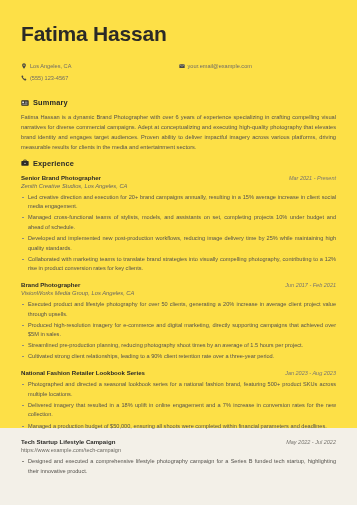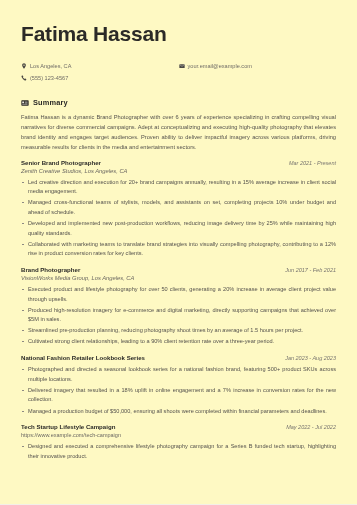--- a/index.html
+++ b/index.html
@@ -9,24 +9,24 @@
   body {
     width: 357px;
     height: 505px;
     background: #f3f0e8;
     font-family: "Liberation Sans", sans-serif;
     color: #3c3a36;
     overflow: hidden;
   }
   .page {
     width: 357px;
-    height: 504px;
+    height: 428px;
     box-sizing: border-box;
     padding: 22px 21px 0 21px;
-    background: #fef9c3;
+    background: #fde047;
     position: relative;
   }
   .name {
     font-size: 21px;
     font-weight: bold;
     letter-spacing: -0.2px;
     color: #2b2a27;
     margin: 0 0 16px 0;
     line-height: 1.1;
   }
@@ -186,20 +186,30 @@
             <rect x="6.6" y="5.6" width="4.8" height="0.9" fill="#f3f0e8"></rect>
             <rect x="2.2" y="7.6" width="9.2" height="0.9" fill="#f3f0e8"></rect>
           </svg>
       </span>
       <span class="section-title">Summary</span>
     </div>
     <p class="body-text">Fatima Hassan is a dynamic Brand Photographer with over 6 years of experience specializing in crafting compelling visual narratives for diverse commercial campaigns. Adept at conceptualizing and executing high-quality photography that elevates brand identity and engages target audiences. Proven ability to deliver impactful imagery across various platforms, driving measurable results for clients in the media and entertainment sectors.</p>
   </div>
 
   <div class="section">
+    <div class="section-head">
+      <span class="sic">
+        <svg width="8" height="8" viewBox="0 0 14 12">
+            <rect x="4.6" y="0.8" width="4.8" height="2" rx="0.6" fill="none" stroke="currentColor" stroke-width="1.2"></rect>
+            <rect x="0.6" y="2.6" width="12.8" height="8.2" rx="1.1" fill="currentColor"></rect>
+            <rect x="5.9" y="5.8" width="2.2" height="1.6" fill="#f3f0e8"></rect>
+          </svg>
+      </span>
+      <span class="section-title">Experience</span>
+    </div>
 
     <div class="exp-block">
       <div class="entry-head">
         <span class="entry-title">Senior Brand Photographer</span>
         <span class="entry-date">Mar 2021 - Present</span>
       </div>
       <div class="entry-sub">Zenith Creative Studios, Los Angeles, CA</div>
       <ul class="bullets">
         <li>Led creative direction and execution for 20+ brand campaigns annually, resulting in a 15% average increase in client social media engagement.</li>
         <li>Managed cross-functional teams of stylists, models, and assistants on set, completing projects 10% under budget and ahead of schedule.</li>

